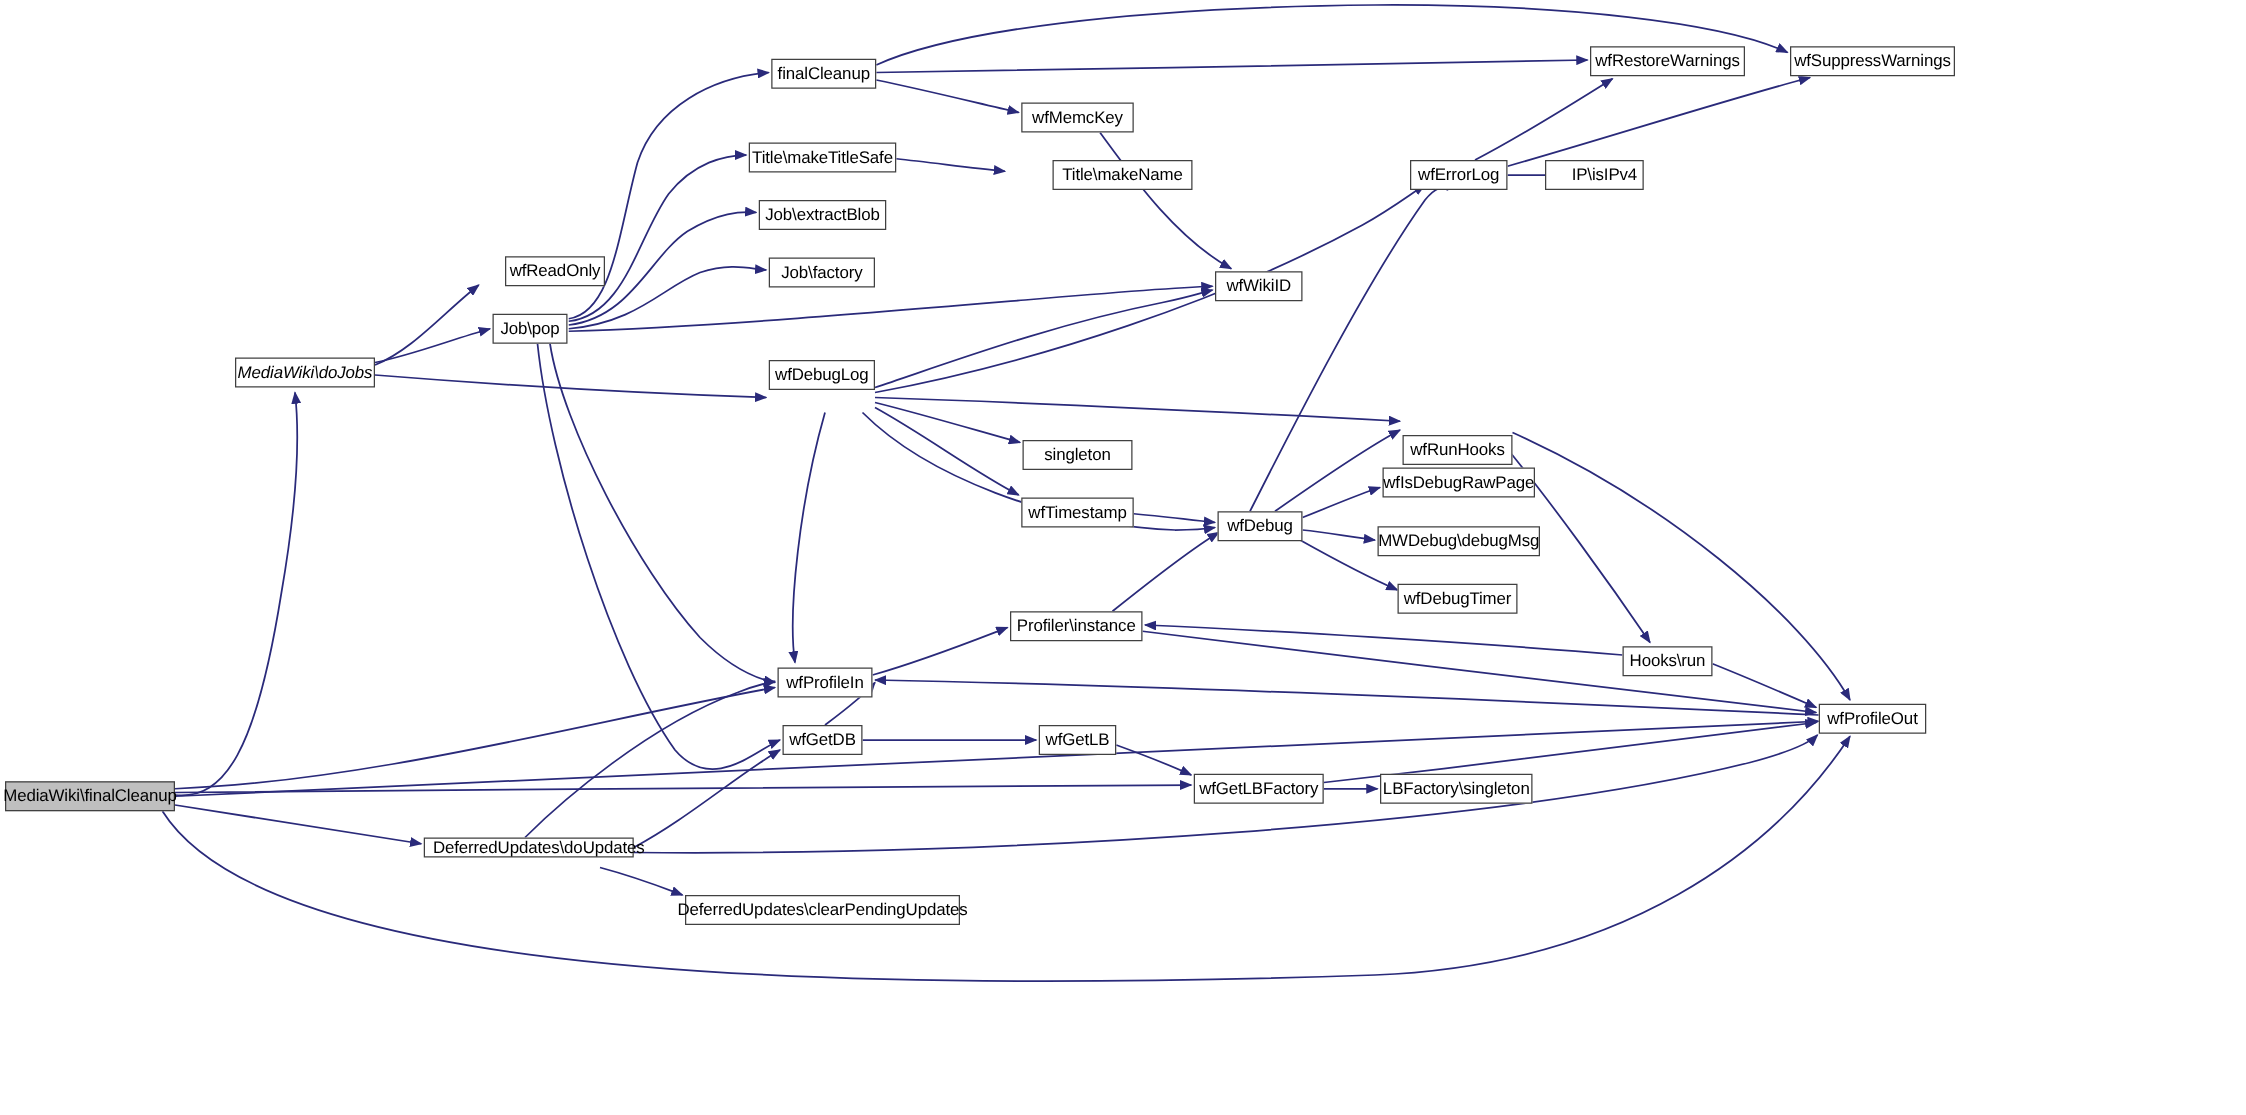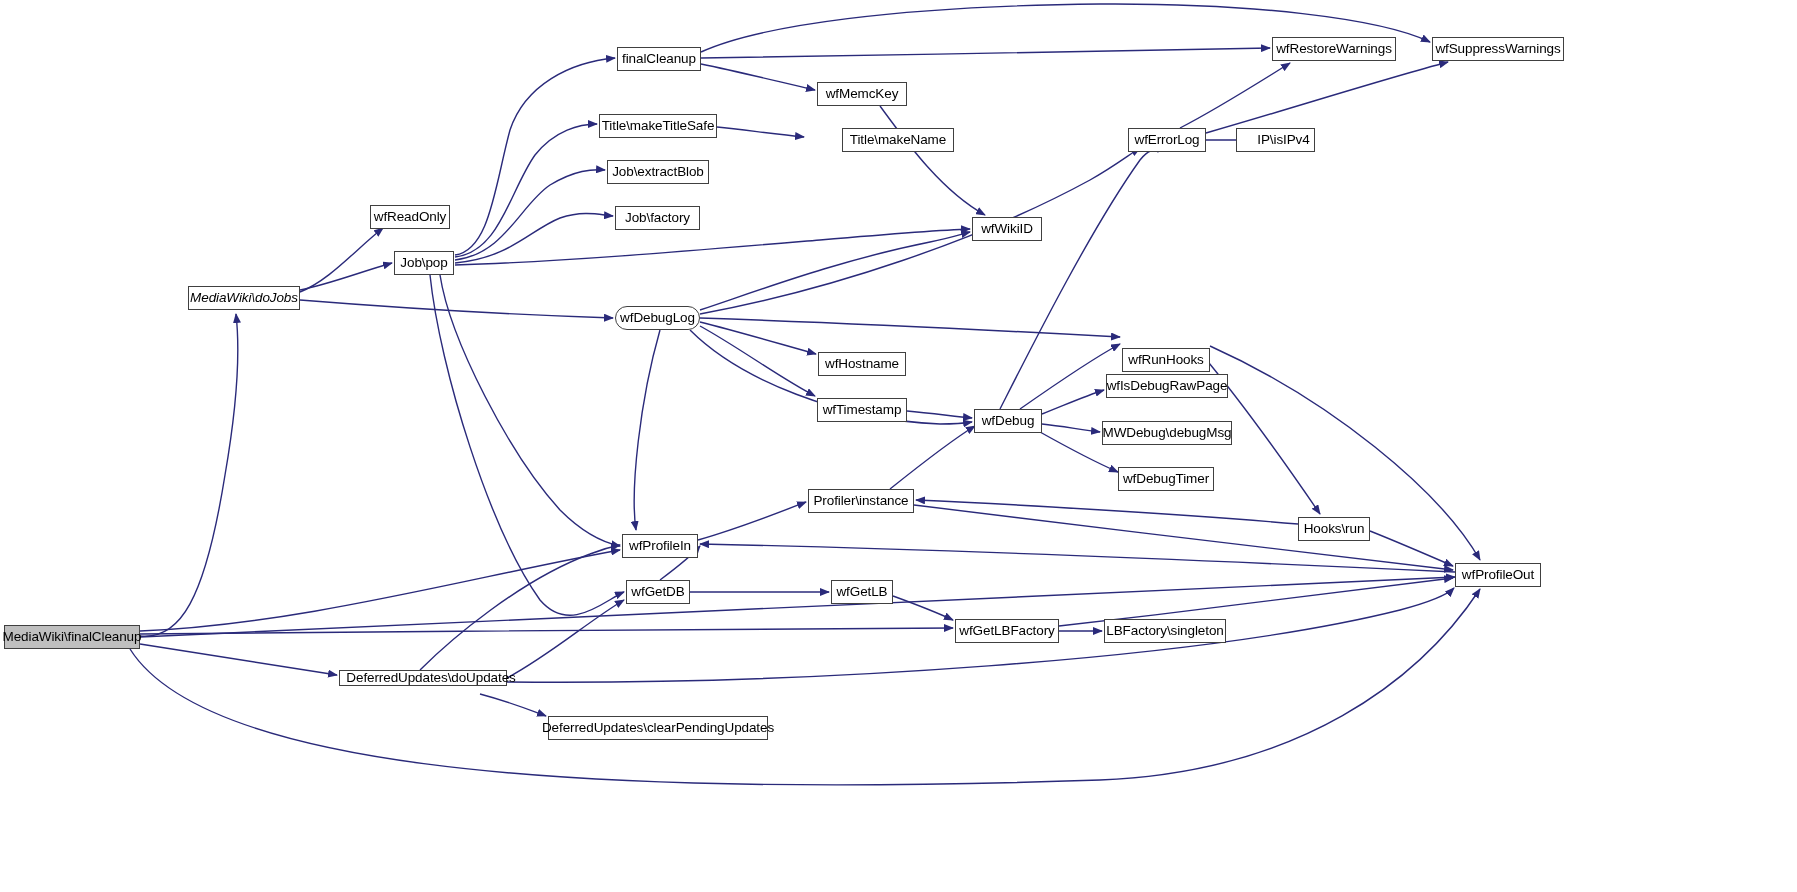--- a/index.html
+++ b/index.html
@@ -110,21 +110,21 @@
         <path d="M 140 634 C 400 632 760 628 953 628" marker-end="url(#arrow)"></path>
       </g>
   </svg>
   <div id="node-layer">
       <div class="node highlight" style="left: 4px; top: 625px; width: 136px; height: 24px;">
         <span class="node-label">MediaWiki\finalCleanup</span>
       </div>
       <div class="node" style="left: 188px; top: 286px; width: 112px; height: 24px; font-style: italic;">
         <span class="node-label">MediaWiki\doJobs</span>
       </div>
-      <div class="node" style="left: 370px; top: 205px; width: 80px; height: 24px;">
+      <div class="node" style="left: 404px; top: 205px; width: 80px; height: 24px;">
         <span class="node-label">wfReadOnly</span>
       </div>
       <div class="node" style="left: 394px; top: 251px; width: 60px; height: 24px;">
         <span class="node-label">Job\pop</span>
       </div>
       <div class="node" style="left: 617px; top: 47px; width: 84px; height: 24px;">
         <span class="node-label">finalCleanup</span>
       </div>
       <div class="node" style="left: 599px; top: 114px; width: 118px; height: 24px;">
         <span class="node-label">Title\makeTitleSafe</span>
@@ -149,25 +149,25 @@
       </div>
       <div class="node" style="left: 1236px; top: 128px; width: 79px; height: 24px; padding-left: 16px;">
         <span class="node-label">IP\isIPv4</span>
       </div>
       <div class="node" style="left: 1272px; top: 37px; width: 124px; height: 24px;">
         <span class="node-label">wfRestoreWarnings</span>
       </div>
       <div class="node" style="left: 1432px; top: 37px; width: 132px; height: 24px;">
         <span class="node-label">wfSuppressWarnings</span>
       </div>
-      <div class="node" style="left: 615px; top: 306px; width: 85px; height: 24px; border-radius: 12px;">
+      <div class="node" style="left: 615px; top: 288px; width: 85px; height: 24px;">
         <span class="node-label">wfDebugLog</span>
       </div>
       <div class="node" style="left: 818px; top: 352px; width: 88px; height: 24px;">
-        <span class="node-label">wfHostname</span>
+        <span class="node-label">singleton</span>
       </div>
       <div class="node" style="left: 817px; top: 398px; width: 90px; height: 24px;">
         <span class="node-label">wfTimestamp</span>
       </div>
       <div class="node" style="left: 974px; top: 409px; width: 68px; height: 24px;">
         <span class="node-label">wfDebug</span>
       </div>
       <div class="node" style="left: 1122px; top: 328px; width: 88px; height: 24px; margin-top: 20px;">
         <span class="node-label">wfRunHooks</span>
       </div>

